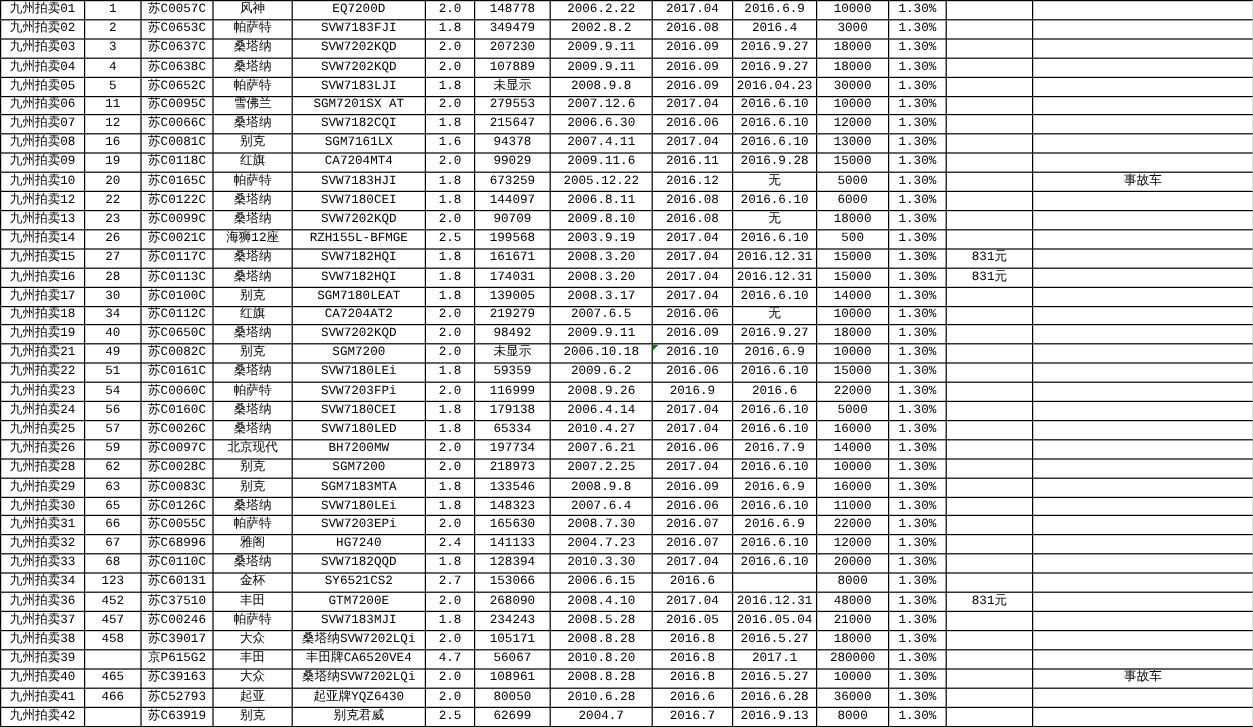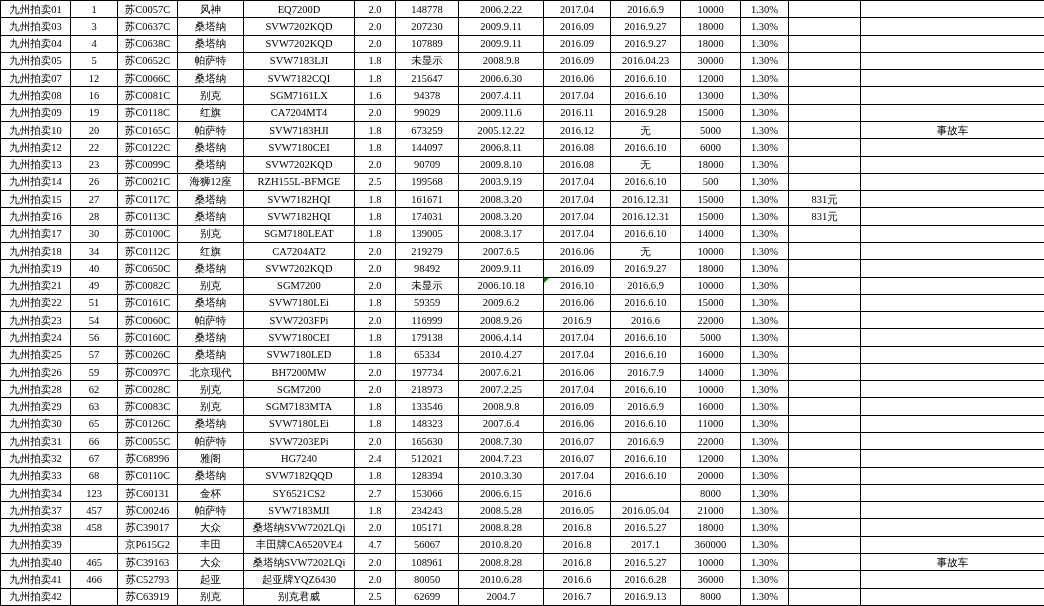--- a/index.html
+++ b/index.html
@@ -11,21 +11,21 @@
     width: 1044px;
     height: 606px;
     overflow: hidden;
     background: #ffffff;
   }
   table.grid {
     border-collapse: collapse;
     table-layout: fixed;
     width: 1044px;
     height: 606px;
-    font-family: Liberation Serif, serif;
+    font-family: Liberation Mono, monospace;
     font-size: 10.5px;
     color: #000000;
     padding-left: 37px;
   }
   table.grid td {
     border: 1px solid #000000;
     padding: 0;
     text-align: center;
     vertical-align: middle;
     white-space: nowrap;
@@ -76,20 +76,36 @@
           <td>148778</td>
           <td>2006.2.22</td>
           <td>2017.04</td>
           <td>2016.6.9</td>
           <td>10000</td>
           <td>1.30%</td>
           <td></td>
           <td></td>
         </tr>
         <tr>
+          <td>九州拍卖02</td>
+          <td>2</td>
+          <td>苏C0653C</td>
+          <td>帕萨特</td>
+          <td>SVW7183FJI</td>
+          <td>1.8</td>
+          <td>349479</td>
+          <td>2002.8.2</td>
+          <td>2016.08</td>
+          <td>2016.4</td>
+          <td>3000</td>
+          <td>1.30%</td>
+          <td></td>
+          <td></td>
+        </tr>
+        <tr>
           <td>九州拍卖03</td>
           <td>3</td>
           <td>苏C0637C</td>
           <td>桑塔纳</td>
           <td>SVW7202KQD</td>
           <td>2.0</td>
           <td>207230</td>
           <td>2009.9.11</td>
           <td>2016.09</td>
           <td>2016.9.27</td>
@@ -119,20 +135,36 @@
           <td>5</td>
           <td>苏C0652C</td>
           <td>帕萨特</td>
           <td>SVW7183LJI</td>
           <td>1.8</td>
           <td>未显示</td>
           <td>2008.9.8</td>
           <td>2016.09</td>
           <td>2016.04.23</td>
           <td>30000</td>
+          <td>1.30%</td>
+          <td></td>
+          <td></td>
+        </tr>
+        <tr>
+          <td>九州拍卖06</td>
+          <td>11</td>
+          <td>苏C0095C</td>
+          <td>雪佛兰</td>
+          <td>SGM7201SX AT</td>
+          <td>2.0</td>
+          <td>279553</td>
+          <td>2007.12.6</td>
+          <td>2017.04</td>
+          <td>2016.6.10</td>
+          <td>10000</td>
           <td>1.30%</td>
           <td></td>
           <td></td>
         </tr>
         <tr>
           <td>九州拍卖07</td>
           <td>12</td>
           <td>苏C0066C</td>
           <td>桑塔纳</td>
           <td>SVW7182CQI</td>
@@ -482,21 +514,21 @@
           <td></td>
           <td></td>
         </tr>
         <tr>
           <td>九州拍卖32</td>
           <td>67</td>
           <td>苏C68996</td>
           <td>雅阁</td>
           <td>HG7240</td>
           <td>2.4</td>
-          <td>512021</td>
+          <td>141133</td>
           <td>2004.7.23</td>
           <td>2016.07</td>
           <td>2016.6.10</td>
           <td>12000</td>
           <td>1.30%</td>
           <td></td>
           <td></td>
         </tr>
         <tr>
           <td>九州拍卖33</td>
@@ -524,20 +556,36 @@
           <td>153066</td>
           <td>2006.6.15</td>
           <td>2016.6</td>
           <td></td>
           <td>8000</td>
           <td>1.30%</td>
           <td></td>
           <td></td>
         </tr>
         <tr>
+          <td>九州拍卖36</td>
+          <td>452</td>
+          <td>苏C37510</td>
+          <td>丰田</td>
+          <td>GTM7200E</td>
+          <td>2.0</td>
+          <td>268090</td>
+          <td>2008.4.10</td>
+          <td>2017.04</td>
+          <td>2016.12.31</td>
+          <td>48000</td>
+          <td>1.30%</td>
+          <td>831元</td>
+          <td></td>
+        </tr>
+        <tr>
           <td>九州拍卖37</td>
           <td>457</td>
           <td>苏C00246</td>
           <td>帕萨特</td>
           <td>SVW7183MJI</td>
           <td>1.8</td>
           <td>234243</td>
           <td>2008.5.28</td>
           <td>2016.05</td>
           <td>2016.05.04</td>
@@ -566,21 +614,21 @@
           <td>九州拍卖39</td>
           <td></td>
           <td>京P615G2</td>
           <td>丰田</td>
           <td>丰田牌CA6520VE4</td>
           <td>4.7</td>
           <td>56067</td>
           <td>2010.8.20</td>
           <td>2016.8</td>
           <td>2017.1</td>
-          <td>360000</td>
+          <td>280000</td>
           <td>1.30%</td>
           <td></td>
           <td></td>
         </tr>
         <tr>
           <td>九州拍卖40</td>
           <td>465</td>
           <td>苏C39163</td>
           <td>大众</td>
           <td>桑塔纳SVW7202LQi</td>

